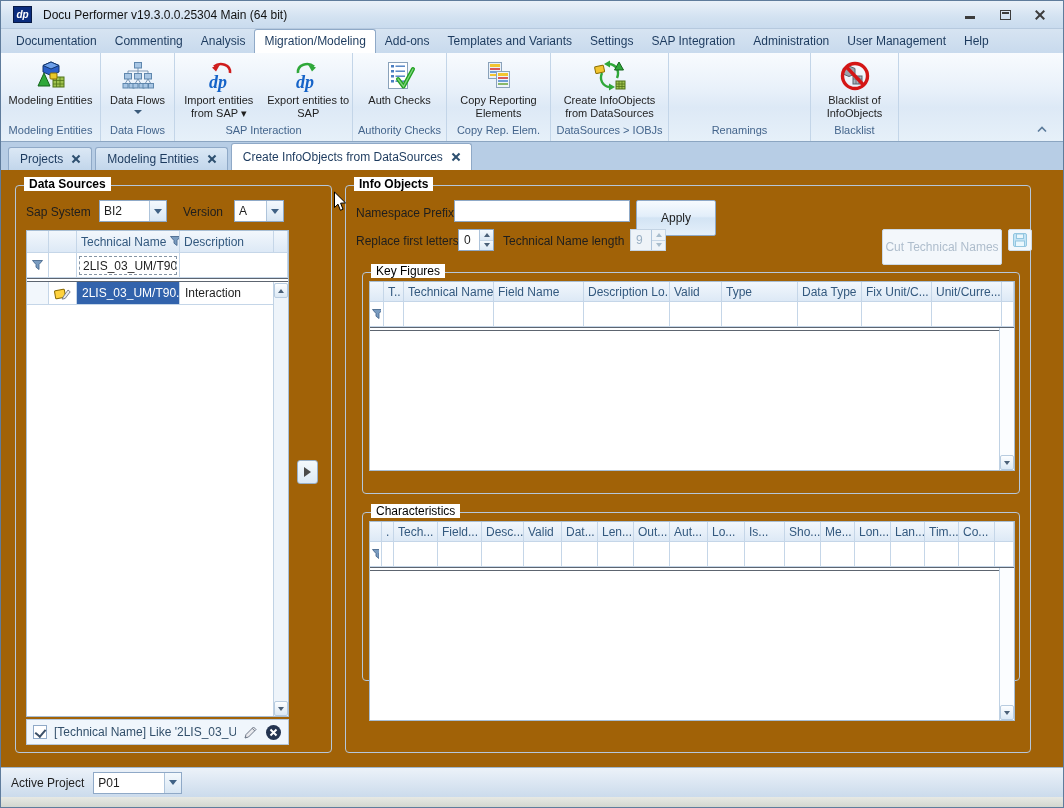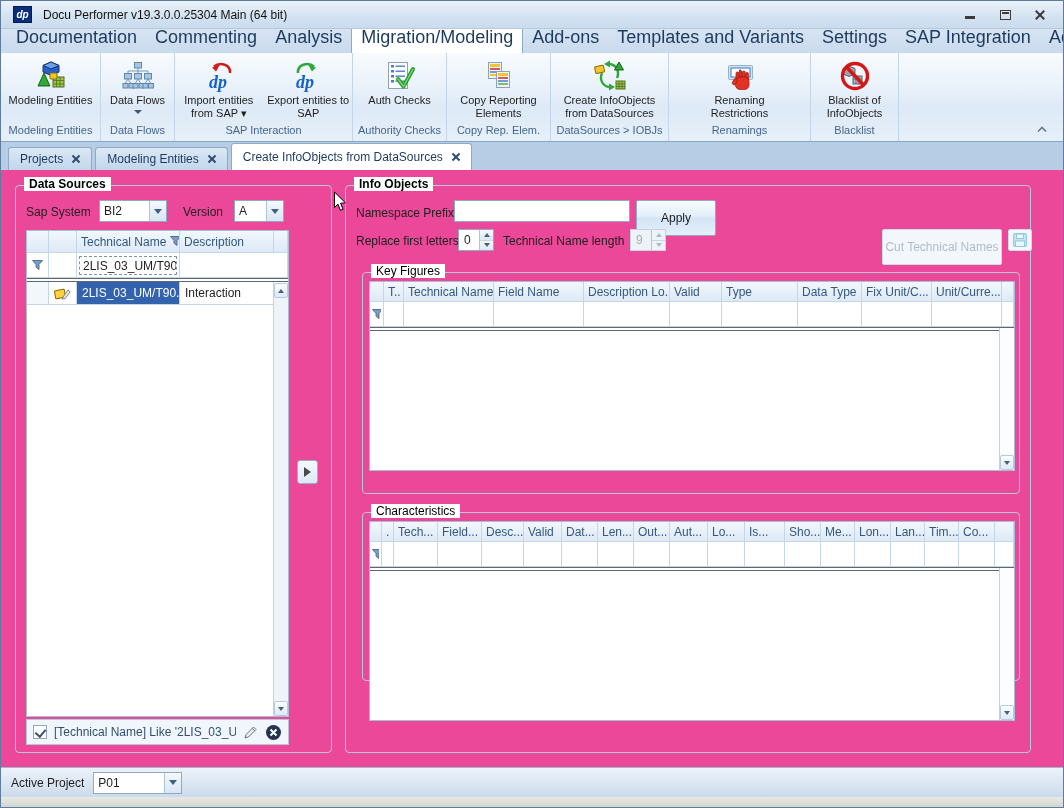--- a/index.html
+++ b/index.html
@@ -22,21 +22,21 @@
   .wc-max-glyph::before { content:""; position:absolute; left:1px; right:1px; top:1px; height:2px; background:#3c3c3c; }
   .xicon { position:relative; width:10px; height:10px; display:inline-block; }
   .xicon::before,.xicon::after { content:""; position:absolute; left:-1px; top:4px; width:12px; height:2px; background:#3c3c3c; }
   .xicon::before { transform:rotate(45deg); } .xicon::after { transform:rotate(-45deg); }
   .xicon.small { width:8px; height:8px; }
   .xicon.small::before,.xicon.small::after { width:10px; top:3px; background:#2e5070; }
 
   
   .menubar { position:absolute; top:28px; left:0; right:0; height:24px;
     background:linear-gradient(#d7e4f2,#c8daed); display:flex; align-items:flex-end; padding-left:6px; overflow:hidden; }
-  .menu-tab { padding:4px 9px 5px; font-size:18px; color:#1c3a5e; white-space:nowrap; }
+  .menu-tab { padding:4px 9px 5px; font-size:12px; color:#1c3a5e; white-space:nowrap; }
   .menu-tab.active { background:#fff; border:1px solid #8fa9c7; border-bottom:none;
     border-radius:3px 3px 0 0; margin-bottom:-1px; padding-bottom:6px; }
 
   
   .ribbon { position:absolute; top:52px; left:0; right:0; height:89px;
     background:linear-gradient(#f8fbfe, #e9f1fa 40%, #dde9f6 62%, #e6f0f9); border-bottom:1px solid #8ba5c1; display:flex; }
   .rgroup { border-right:1px solid #c3d5e8; display:flex; flex-direction:column; flex:0 0 auto; }
   .rbuttons { flex:1; display:flex; align-items:flex-start; justify-content:center; padding-top:3px; gap:2px; }
   .rbtn { display:flex; flex-direction:column; align-items:center; padding:2px 2px; border-radius:3px; }
   .ricon { height:36px; display:flex; align-items:center; justify-content:center; }
@@ -50,21 +50,21 @@
 
   
   .doctabs { position:absolute; top:141px; left:0; right:0; height:28px; background:#b7cde5;
     display:flex; align-items:flex-end; padding-left:7px; }
   .doctab { height:23px; display:flex; align-items:center; gap:9px; padding:0 11px; font-size:12px;
     color:#1c3a5e; background:linear-gradient(#dbe8f5,#c2d6eb); border:1px solid #8fa9c7; border-bottom:none;
     border-radius:3px 3px 0 0; margin-right:3px; white-space:nowrap; }
   .doctab.active { background:#fff; height:27px; }
 
   
-  .main { position:absolute; top:169px; left:0; right:0; height:597px; background:#ec4899; }
+  .main { position:absolute; top:169px; left:0; right:0; height:597px; background:#a16207; }
   .groupbox { position:absolute; border:1px solid #b5c7da; border-radius:4px; }
   .gb-legend { position:absolute; top:-9px; left:8px; background:#fff; padding:0 5px; font-size:12px; color:#000; white-space:nowrap; }
   .gb-legend.bold { font-weight:bold; }
 
   .fldlabel { position:absolute; font-size:12px; color:#1e1e1e; white-space:nowrap; }
 
   .combo { position:absolute; display:flex; height:22px; border:1px solid #8fa9c7; background:#fff; }
   .combo-val { flex:1; font-size:12px; padding:3px 4px; overflow:hidden; white-space:nowrap; }
   .combo-btn { width:17px; background:linear-gradient(#f4f9fd,#d8e6f3); border-left:1px solid #aec4db;
     display:flex; align-items:center; justify-content:center; }
@@ -305,38 +305,20 @@
                   <path d="M23 24 H32 M23 26.5 H32 M26 21 V29 M29 21 V29" stroke="#4f7218" stroke-width="0.8"></path>
                 </svg>
               </span>
               <span class="rlabel">Create InfoObjects from DataSources</span>
             </div>
           </div>
           <div class="rcaption">DataSources &gt; IOBJs</div>
         </div>
         <div class="rgroup" style="width: 142px;">
           <div class="rbuttons">
-            <div class="rbtn">
-              <span class="ricon">
-                <svg width="34" height="32" viewBox="0 0 34 32">
-                  <rect x="5.5" y="5.5" width="24" height="14" rx="1" fill="#cfe2f2" stroke="#9ab2c8"></rect>
-                  <rect x="8" y="8" width="19" height="9" fill="#fff" stroke="#3a78c2"></rect>
-                  <line x1="17" y1="9.5" x2="17" y2="15.5" stroke="#2a3a4a" stroke-width="1.4"></line>
-                  <g fill="#e23222" stroke="#9e1408" stroke-width="0.7">
-                    <rect x="13" y="12" width="2.8" height="9" rx="1.4"></rect>
-                    <rect x="16.2" y="10.5" width="2.8" height="10.5" rx="1.4"></rect>
-                    <rect x="19.4" y="11" width="2.8" height="10" rx="1.4"></rect>
-                    <rect x="22.6" y="12.5" width="2.8" height="8.5" rx="1.4"></rect>
-                    <rect x="12.5" y="17" width="13.5" height="12.5" rx="4.5"></rect>
-                    <rect x="10" y="18.5" width="3.6" height="6.5" rx="1.8" transform="rotate(28 11.8 21.7)"></rect>
-                  </g>
-                </svg>
-              </span>
-              <span class="rlabel">Renaming Restrictions</span>
-            </div>
           </div>
           <div class="rcaption">Renamings</div>
         </div>
         <div class="rgroup" style="width: 88px;">
           <div class="rbuttons">
             <div class="rbtn">
               <span class="ricon">
                 <svg width="34" height="32" viewBox="0 0 34 32">
                   <polygon points="11,6 17,8.5 17,14 11,16.5 5,14 5,8.5" fill="#9aa4ae" stroke="#5a646e"></polygon>
                   <rect x="15" y="16" width="9" height="8" fill="#aab4be" stroke="#5a646e"></rect>

